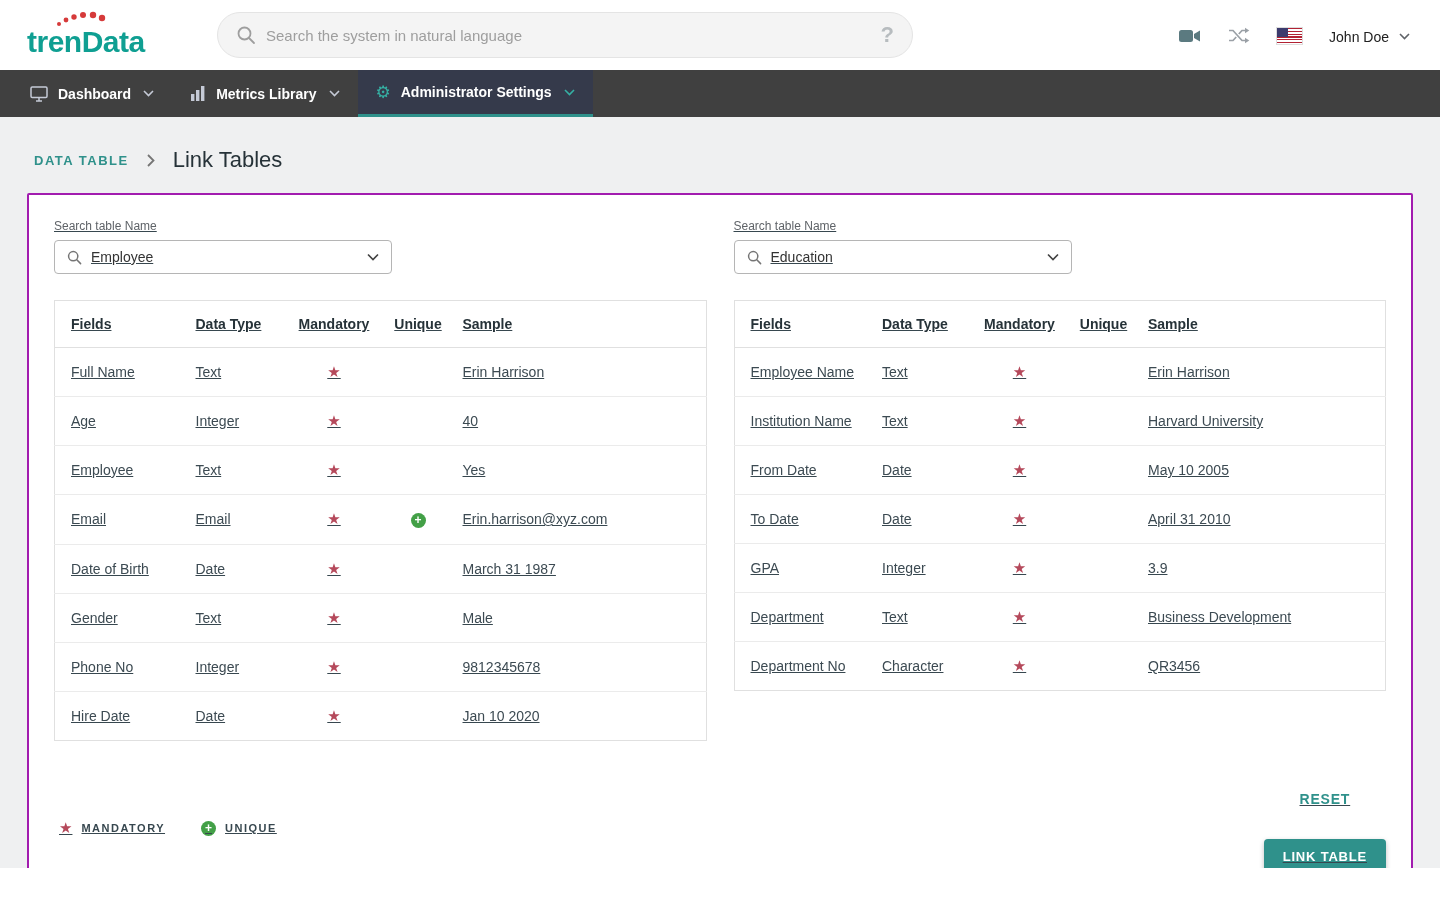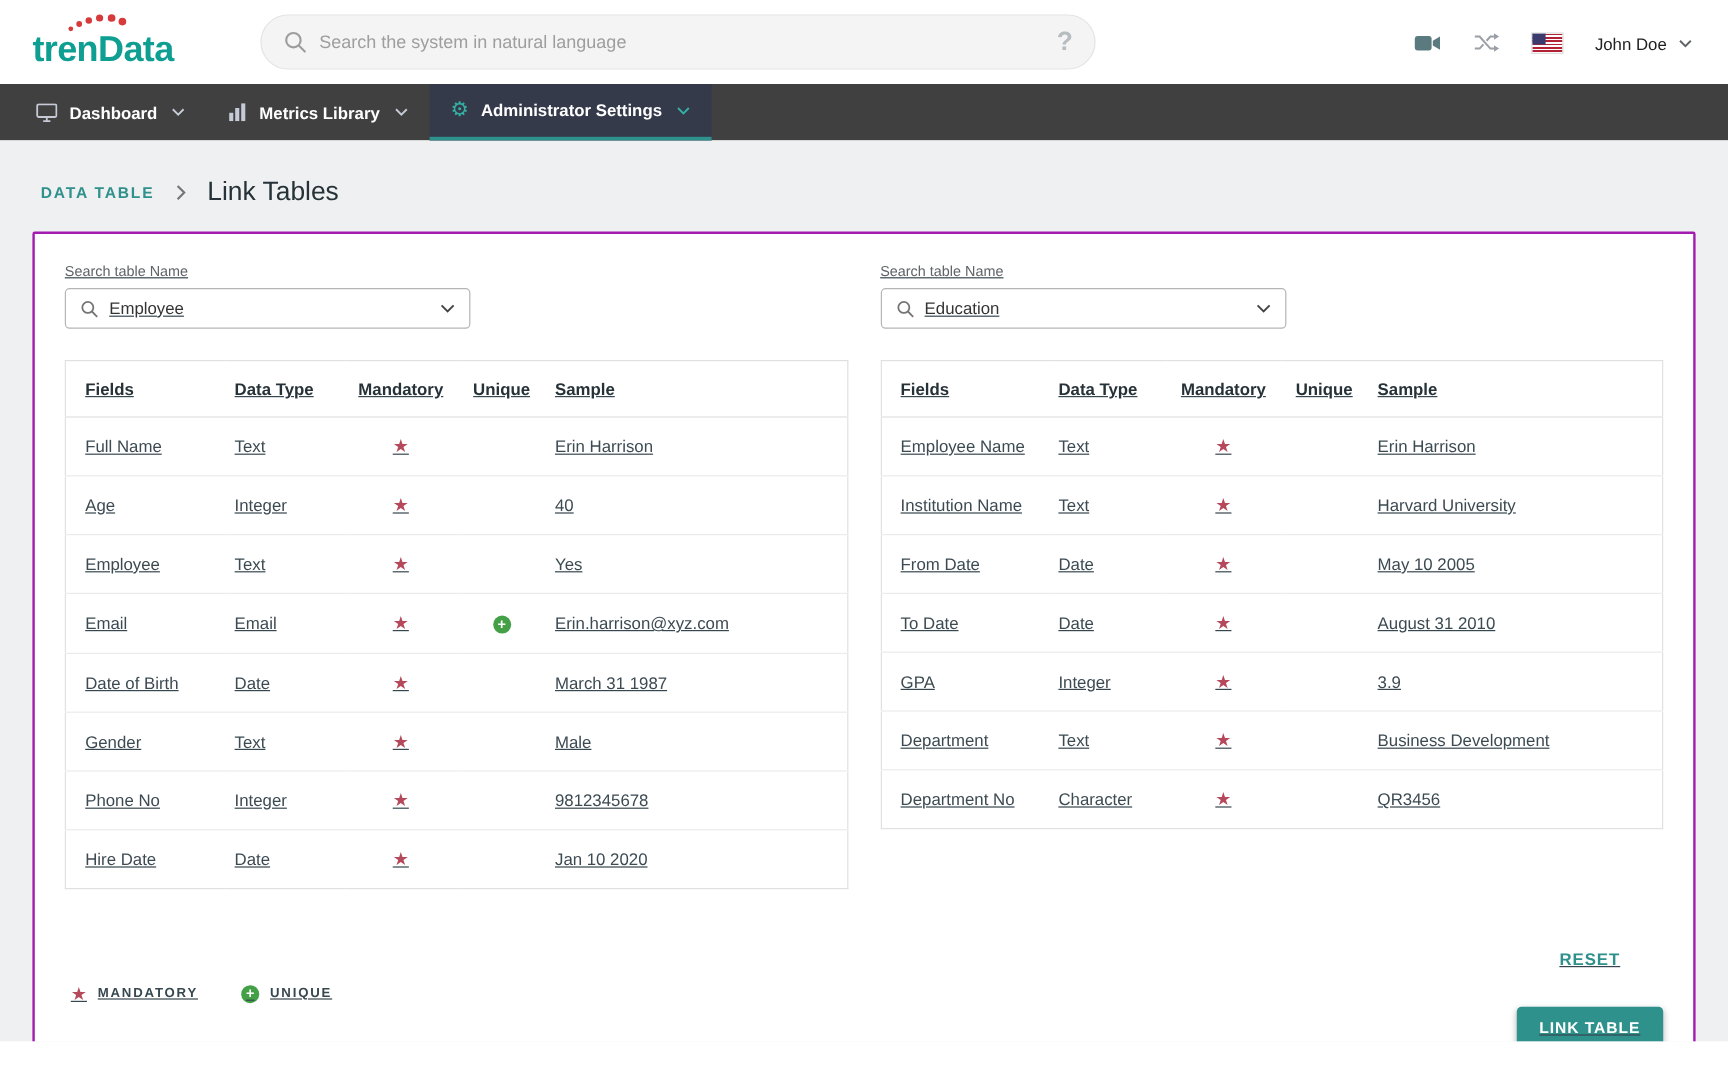--- a/index.html
+++ b/index.html
@@ -334,21 +334,21 @@
                   <td>Date</td>
                   <td class="c"><span class="star">★</span></td>
                   <td class="c"></td>
                   <td>May 10 2005</td>
                 </tr>
                 <tr>
                   <td>To Date</td>
                   <td>Date</td>
                   <td class="c"><span class="star">★</span></td>
                   <td class="c"></td>
-                  <td>August 31 2010</td>
+                  <td>April 31 2010</td>
                 </tr>
                 <tr>
                   <td>GPA</td>
                   <td>Integer</td>
                   <td class="c"><span class="star">★</span></td>
                   <td class="c"></td>
                   <td>3.9</td>
                 </tr>
                 <tr>
                   <td>Department</td>

